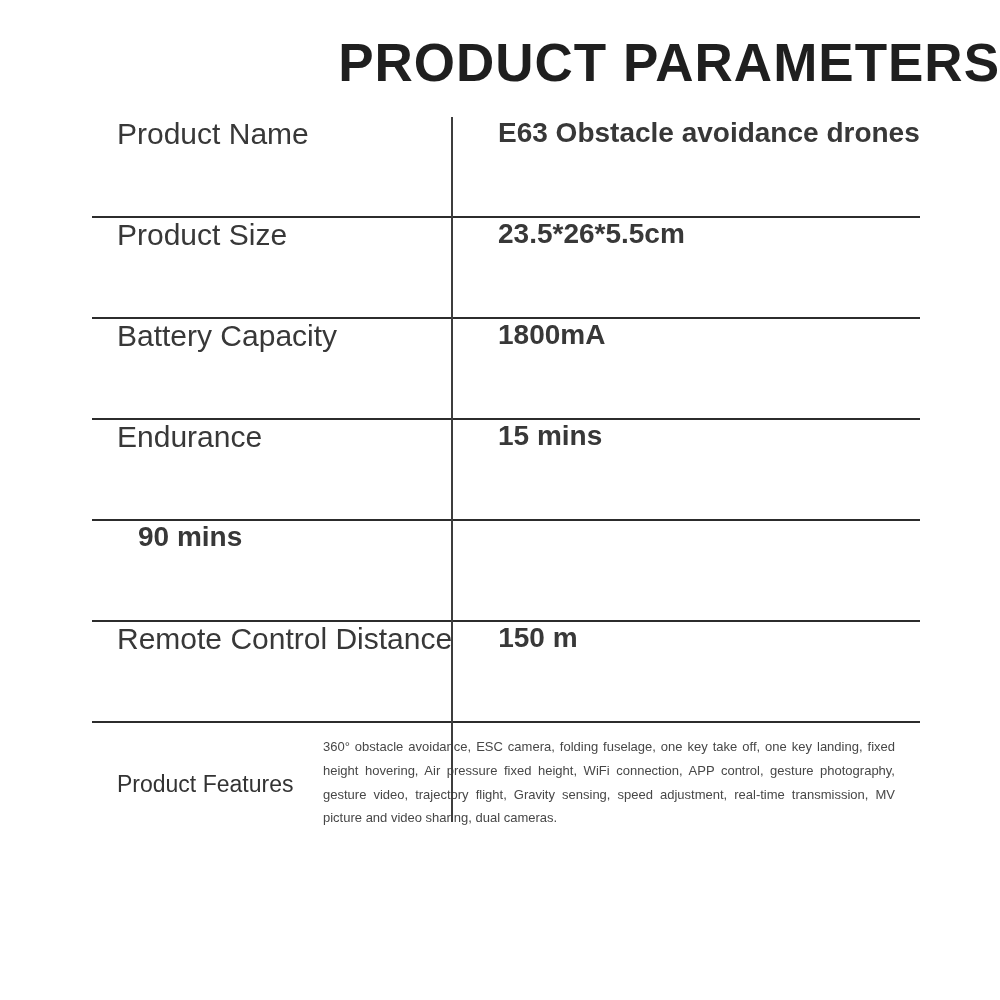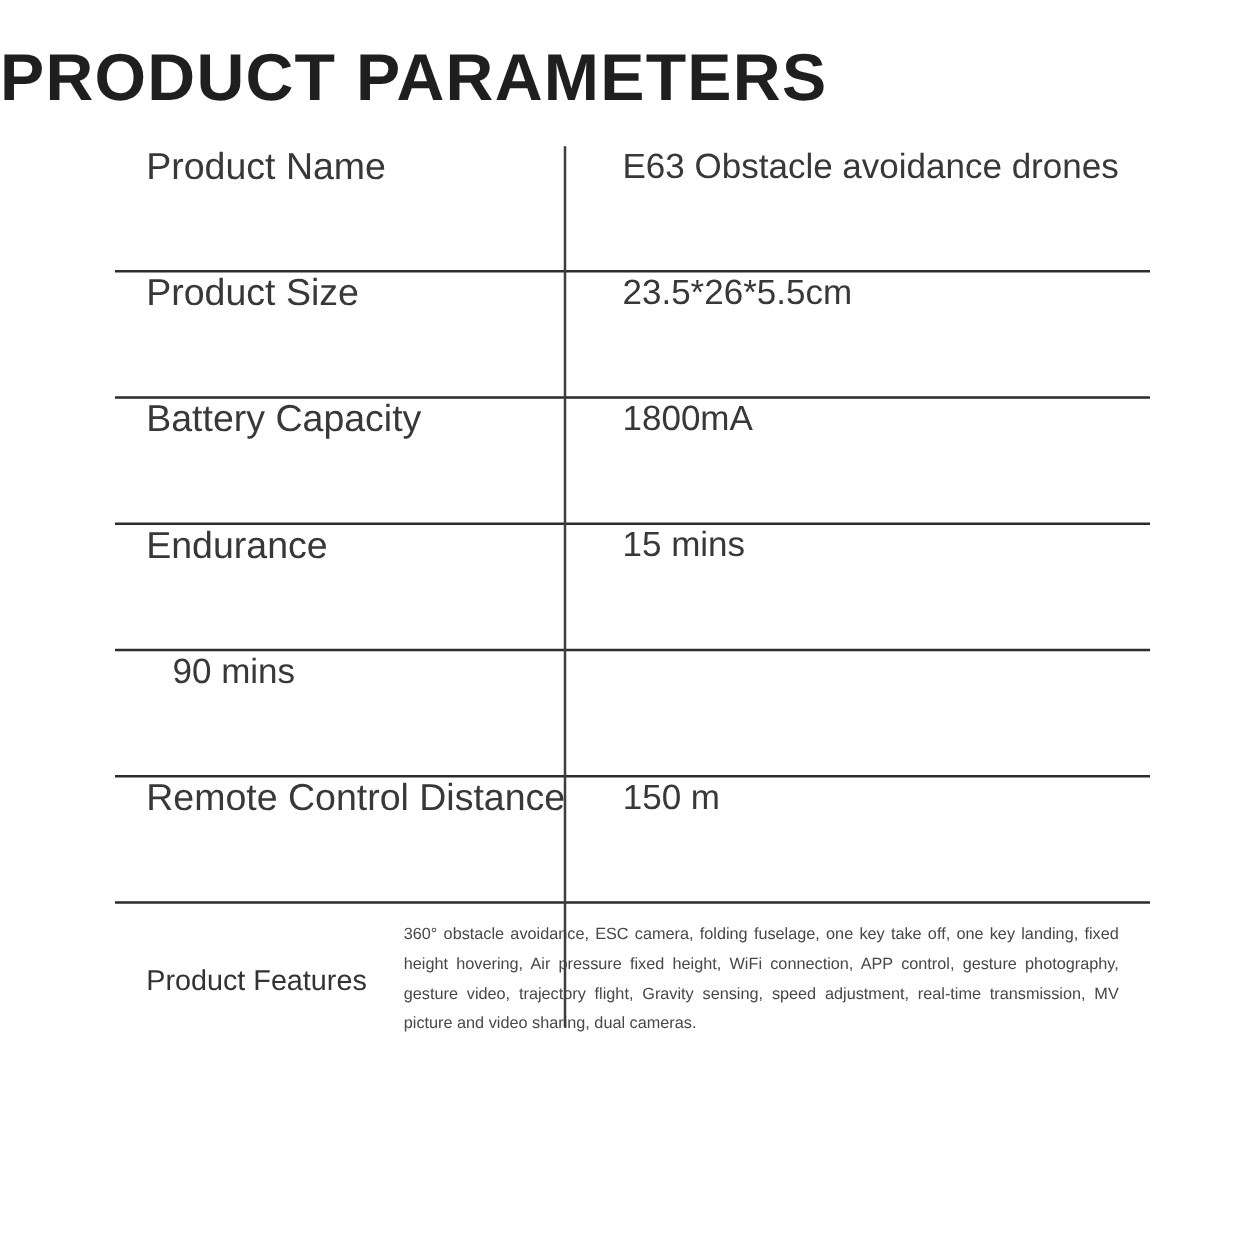--- a/index.html
+++ b/index.html
@@ -14,21 +14,21 @@
     position: relative;
     width: 1000px;
     height: 1000px;
     background: #ffffff;
   }
   .title {
     position: absolute;
     top: 36px;
     left: 0;
     width: 1000px;
-    text-align: left;
+    text-align: right;
     font-size: 53px;
     font-weight: 800;
     letter-spacing: 1px;
     color: #1f1f1f;
     line-height: 1;
   }
   .spec-table {
     position: absolute;
     left: 92px;
     top: 117px;
@@ -53,21 +53,21 @@
     padding-left: 25px;
     font-size: 30px;
     font-weight: 300;
     color: #383838;
     white-space: nowrap;
   }
   .value-cell {
     flex: 1 1 auto;
     padding-left: 46px;
     font-size: 28px;
-    font-weight: 400;
+    font-weight: 700;
     color: #383838;
     white-space: nowrap;
   }
   .features-row {
     display: flex;
     align-items: flex-start;
     padding-top: 10px;
   }
   .features-label {
     flex: 0 0 231px;

